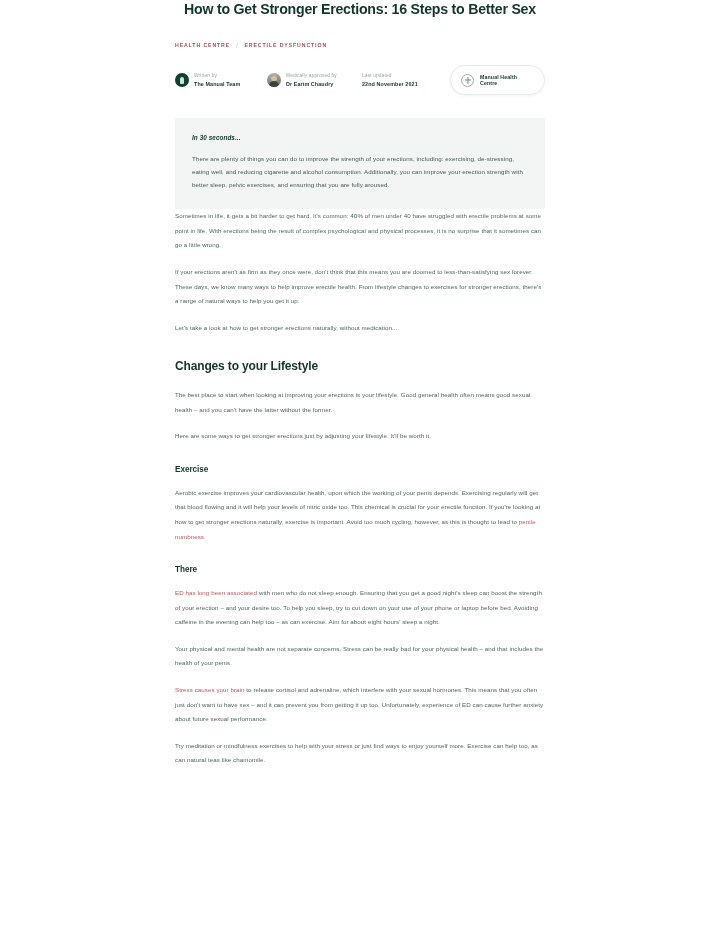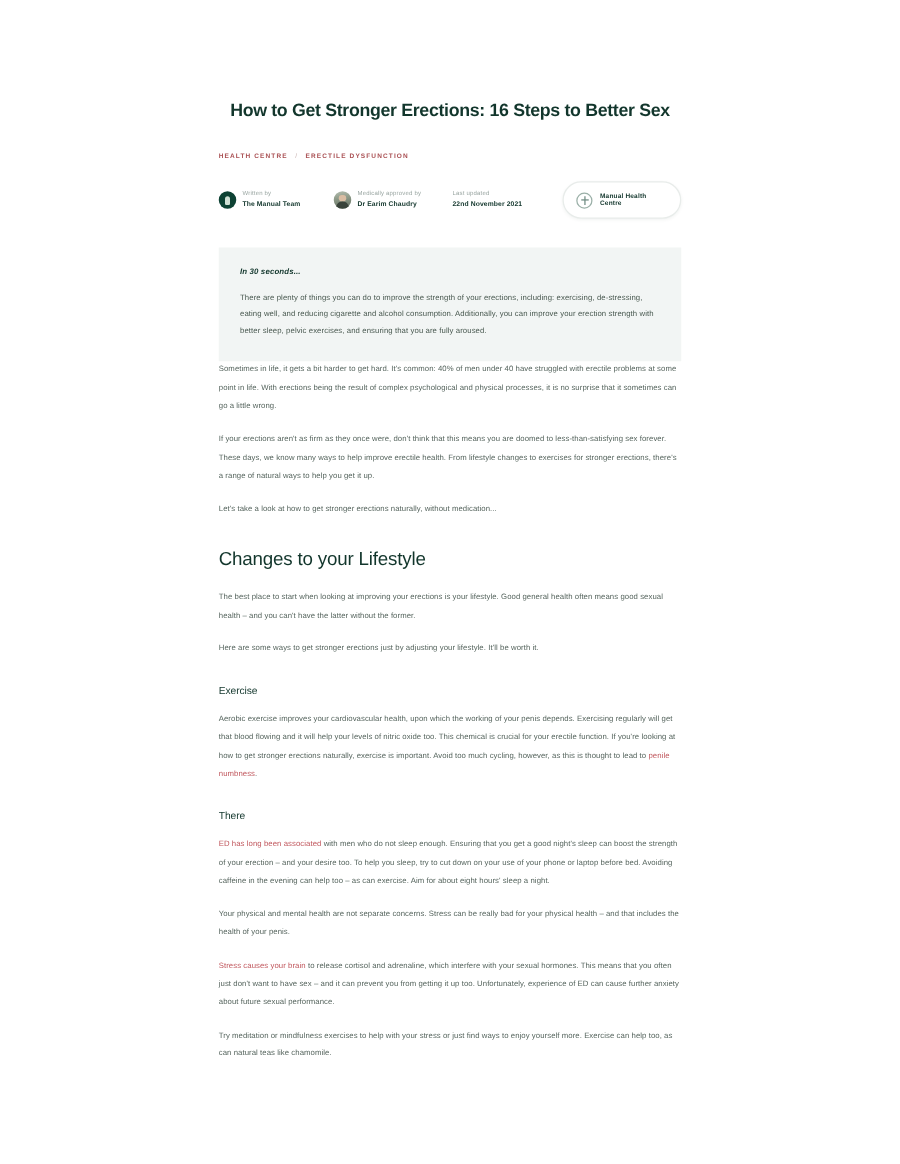--- a/index.html
+++ b/index.html
@@ -31,21 +31,20 @@
   }
 
   
   .article-title {
     font-size: 14.2px;
     line-height: 1.35;
     font-weight: 600;
     color: #12362c;
     letter-spacing: -0.25px;
     margin: 0;
-    padding-top: 80px;
     text-align: center;
   }
 
   
   .breadcrumb {
     margin-top: 23px;
     font-size: 5.2px;
     font-weight: 700;
     letter-spacing: 0.9px;
     color: #a94f52;
@@ -213,29 +212,29 @@
   
   p.body-para {
     font-size: 6.2px;
     line-height: 2.35;
     color: #55645d;
     margin: 0 0 12px 0;
     letter-spacing: 0.06px;
   }
 
   h2.section-heading {
-    font-size: 15px;
-    font-weight: 400;
+    font-size: 12px;
+    font-weight: 700;
     color: #12362c;
     letter-spacing: -0.15px;
     margin: 24px 0 15px 0;
   }
   h3.sub-heading {
     font-size: 8.2px;
-    font-weight: 400;
+    font-weight: 700;
     color: #12362c;
     letter-spacing: -0.05px;
     margin: 21px 0 12px 0;
   }
 
   a.inline-link {
     color: #c0565c;
     text-decoration: none;
   }
 

